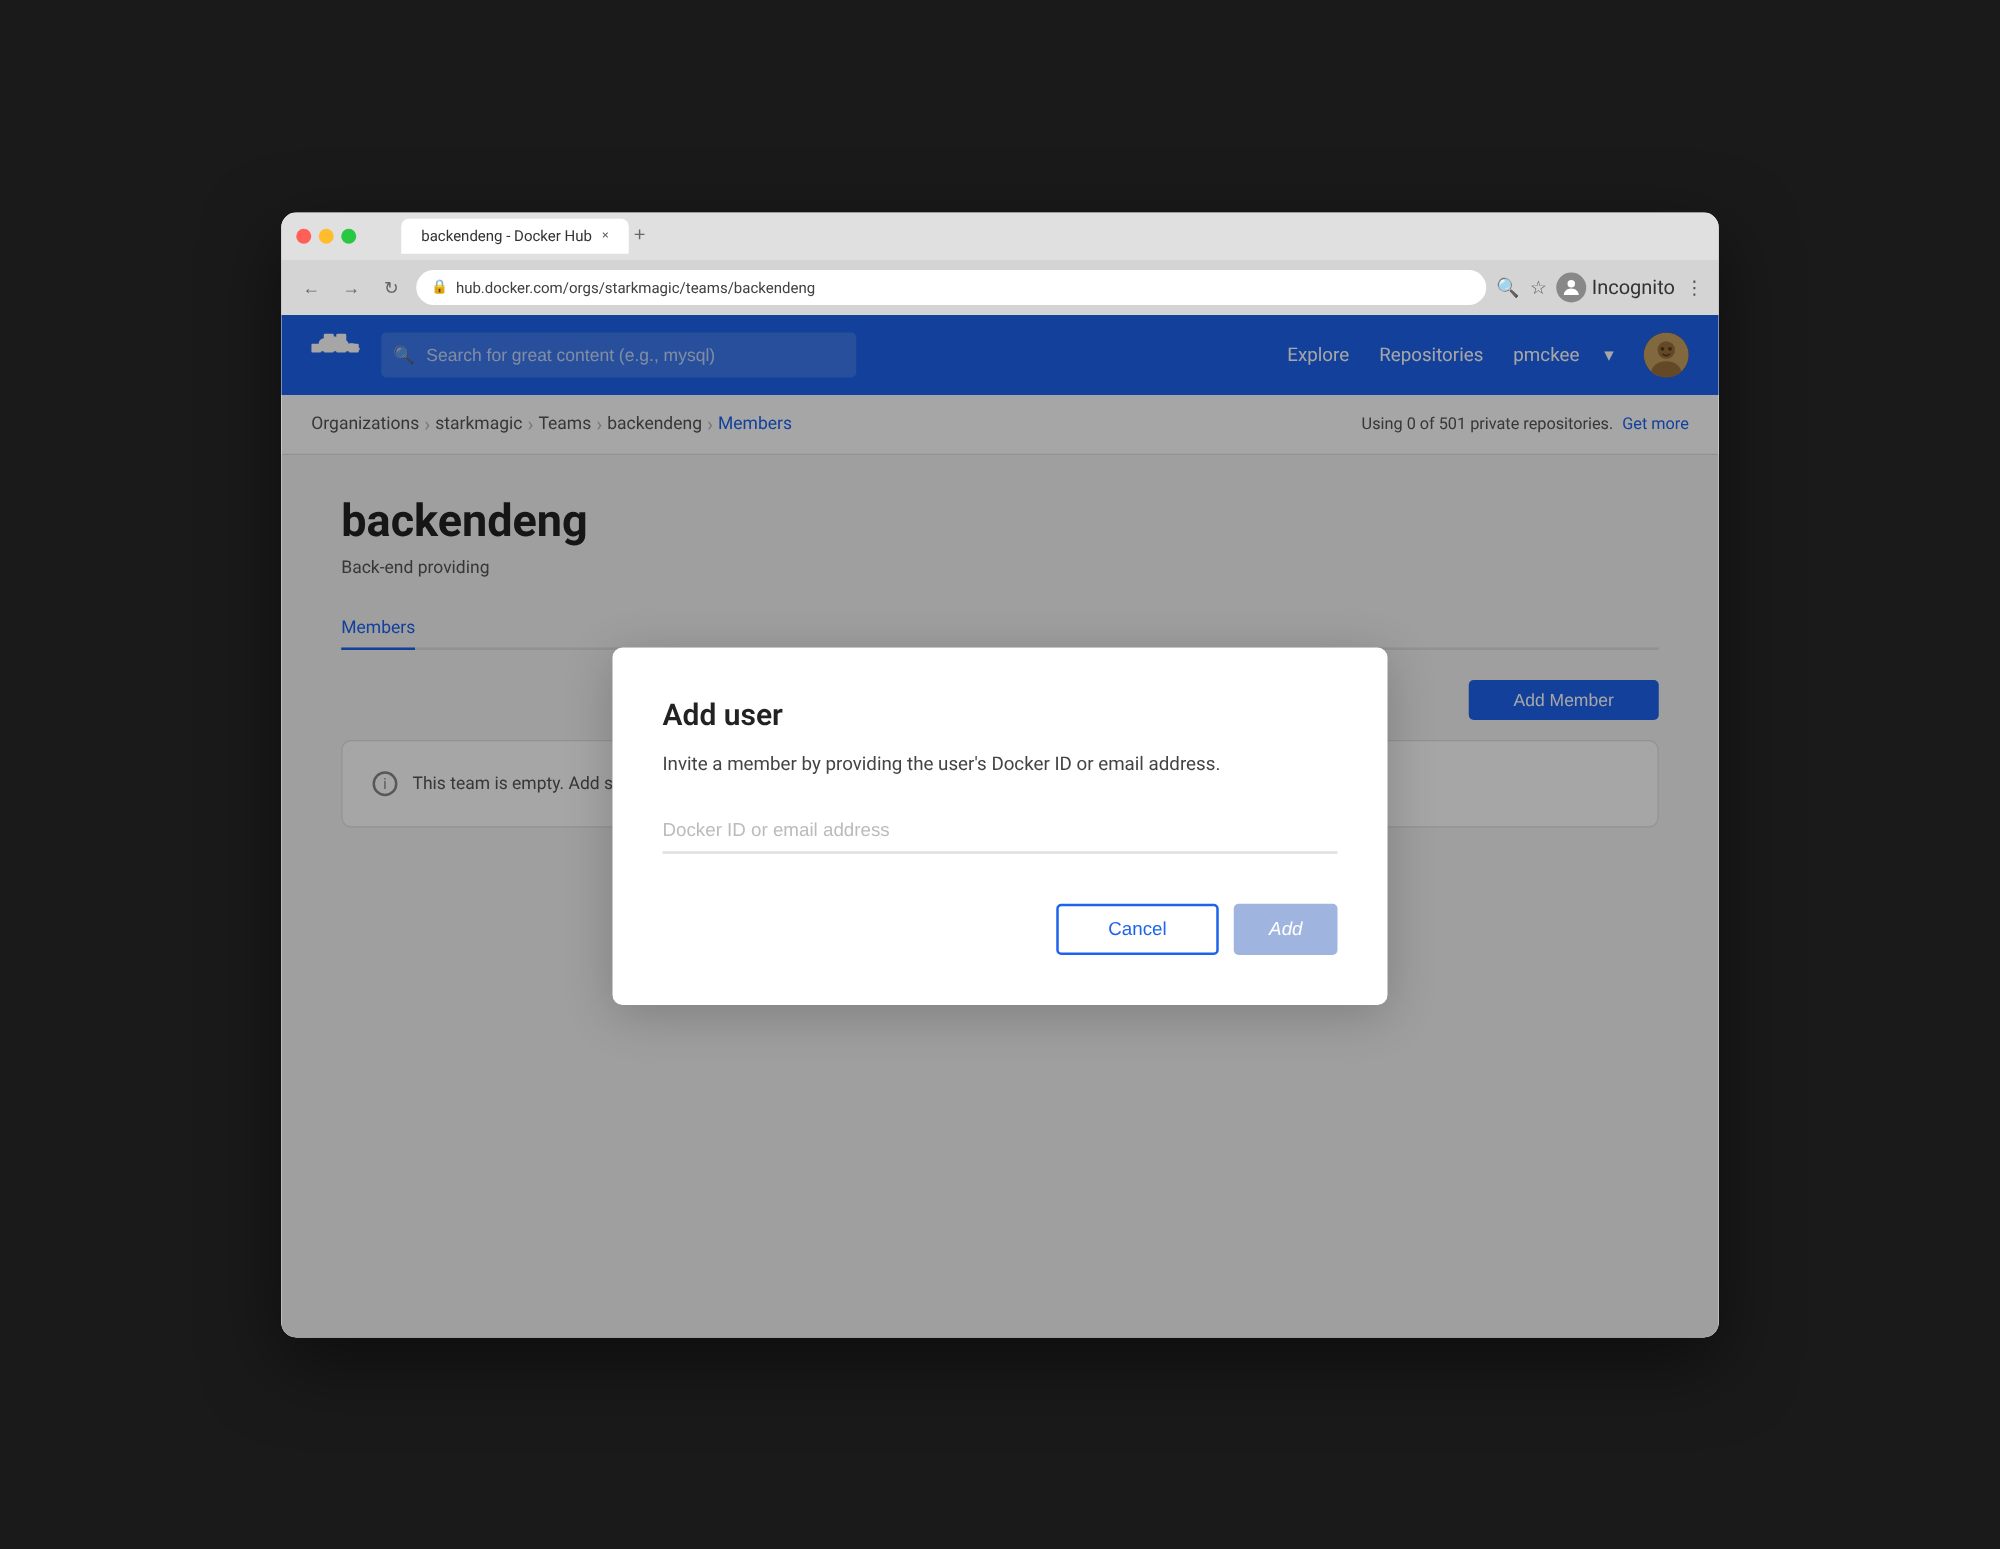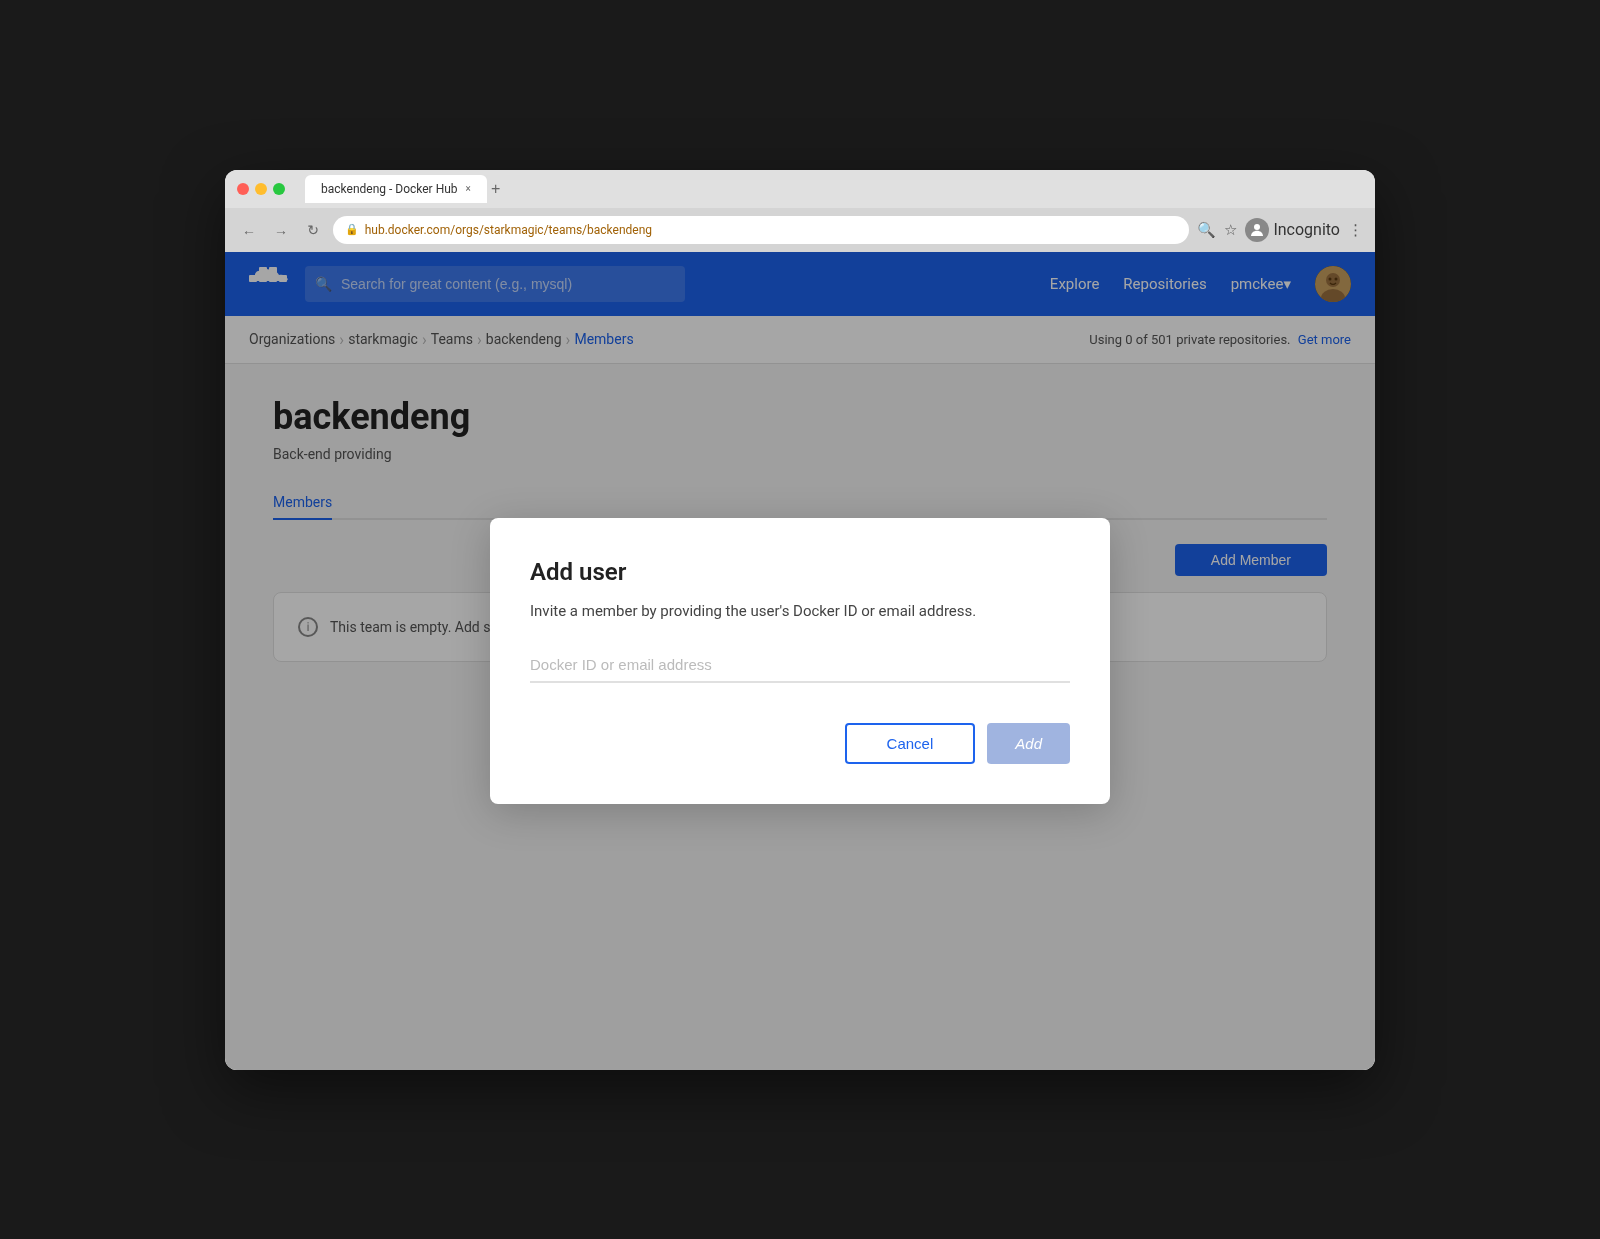--- a/index.html
+++ b/index.html
@@ -42,21 +42,21 @@
       height: 12px;
       border-radius: 50%;
     }
     .tl-red { background: #ff5f57; }
     .tl-yellow { background: #ffbd2e; }
     .tl-green { background: #28c840; }
 
     .tab-bar {
       display: flex;
       align-items: center;
-      margin-left: 12px;
+      margin-left: 28px;
       flex: 1;
     }
     .tab {
       background: #fff;
       border-radius: 6px 6px 0 0;
       padding: 6px 16px;
       font-size: 12px;
       color: #333;
       display: flex;
       align-items: center;
@@ -111,21 +111,21 @@
       align-items: center;
       padding: 0 12px;
       font-size: 12px;
       color: #333;
       gap: 6px;
     }
     .url-lock {
       color: #888;
       font-size: 11px;
     }
-    .url-text { color: #a16207; }
+    .url-text { color: #404040; }
     .toolbar-icons {
       display: flex;
       gap: 8px;
       align-items: center;
     }
     .toolbar-icon {
       color: #555;
       font-size: 15px;
       cursor: pointer;
     }
@@ -206,21 +206,21 @@
       font-size: 15px;
     }
     .docker-nav a {
       color: white;
       text-decoration: none;
       cursor: pointer;
     }
     .user-name {
       display: flex;
       align-items: center;
-      gap: 0;
+      gap: 20px;
       cursor: pointer;
     }
     .user-avatar {
       width: 36px;
       height: 36px;
       border-radius: 50%;
       background: #8B6914;
       overflow: hidden;
       display: flex;
       align-items: center;

